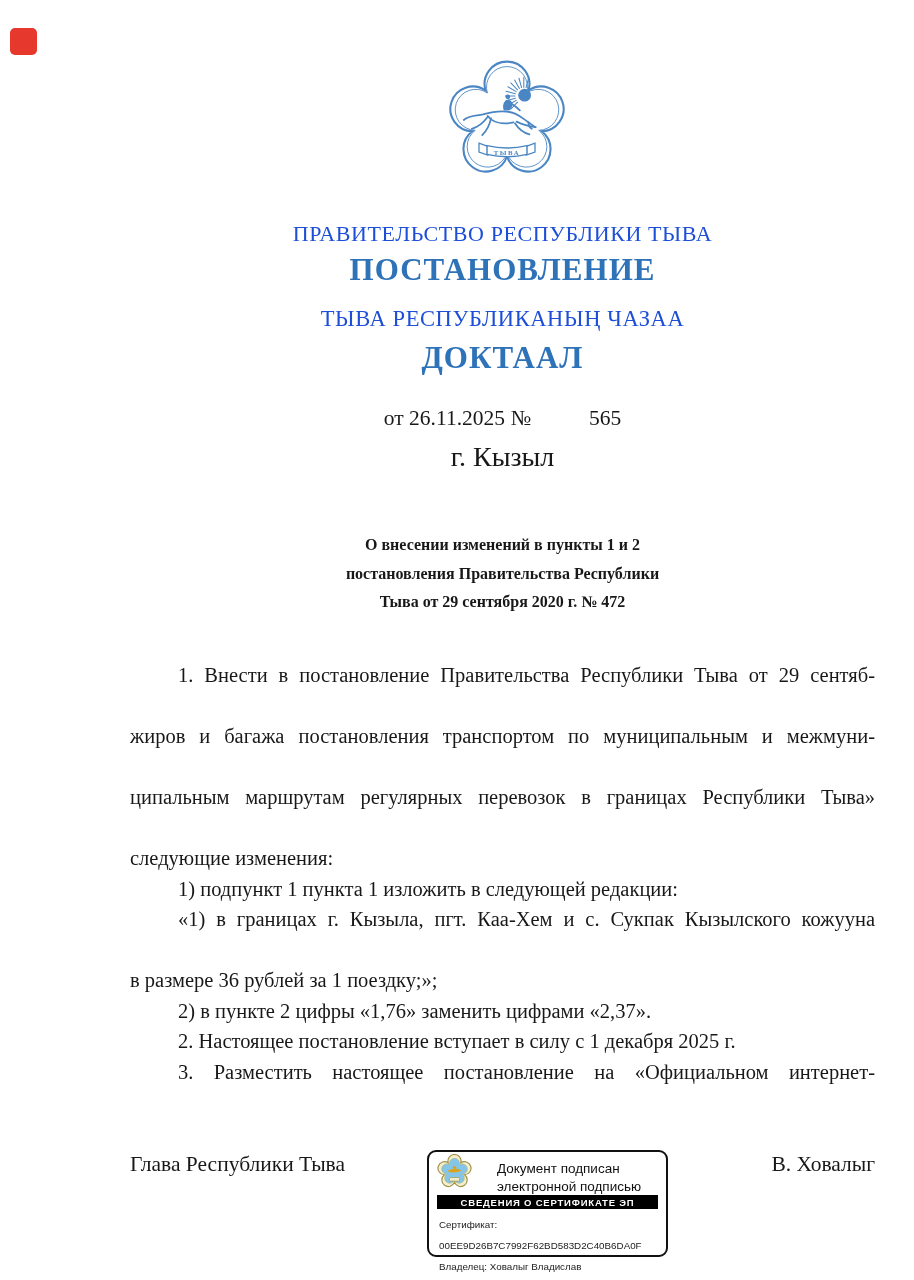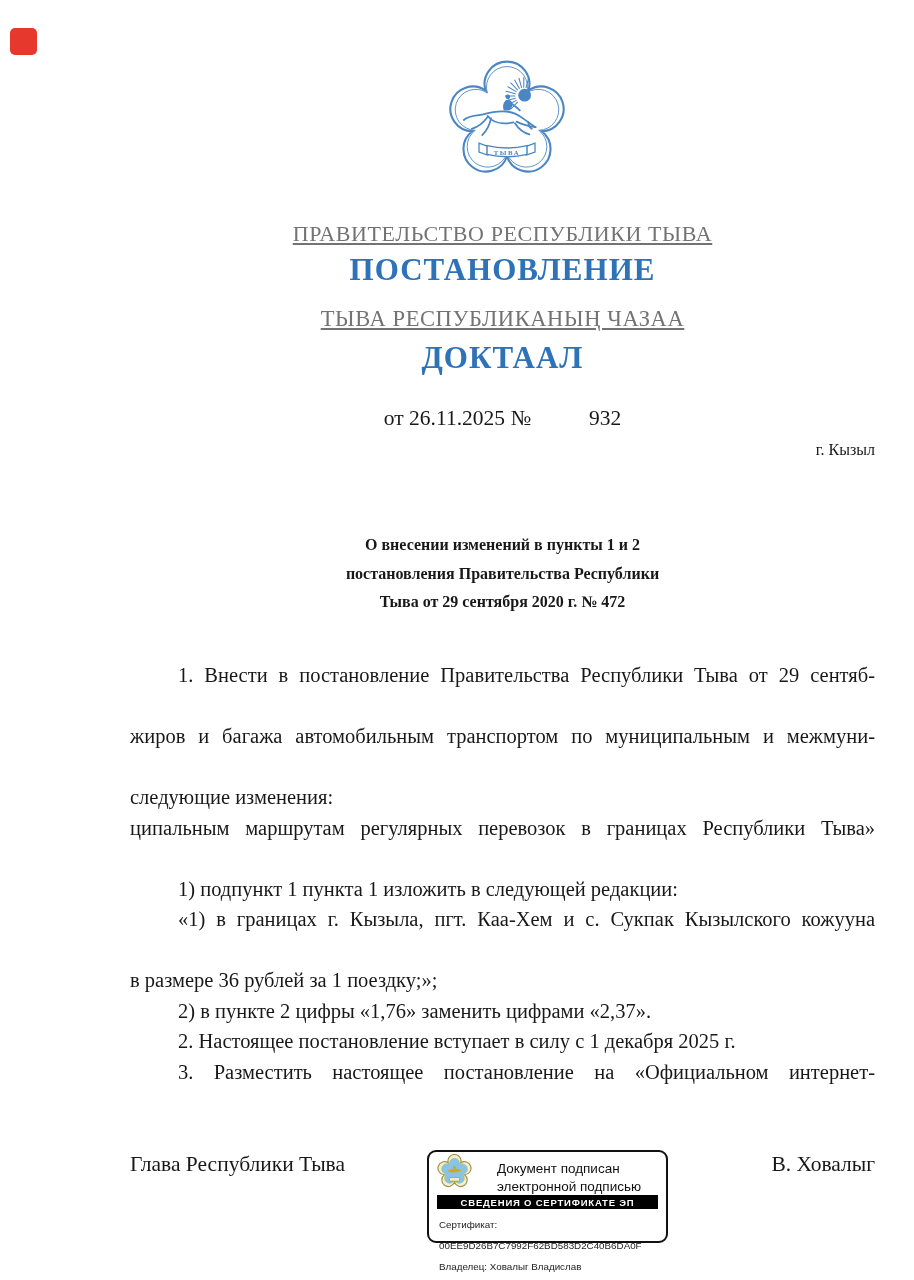--- a/index.html
+++ b/index.html
@@ -8,45 +8,45 @@
     background:#ffffff; overflow:hidden;
     font-family:"Liberation Serif","DejaVu Serif",serif; color:#181818;
   }
   .abs { position:absolute; }
   
   .red-icon { left:10px; top:28px; width:27px; height:27px; border-radius:5px; background:#e6382c; }
   
   .emblem { left:446px; top:60px; width:122px; height:120px; }
   
   .hdr { left:130px; width:745px; text-align:center; white-space:nowrap; }
-  .hdr-reg  { font-size:22px;   color:#737373; letter-spacing:0.6px;text-decoration:underline; }
+  .hdr-reg  { font-size:22px;   color:#1d4ed8; letter-spacing:0.6px; }
   .hdr-bold { font-size:31px;   color:#2e72b8; font-weight:bold; letter-spacing:1px; }
   .h1 { top:221px; }
   .h2 { top:252px; }
   .h3 { top:306px; font-size:22.5px; }
   .h4 { top:340px; }
   
   .date-row { left:130px; top:406px; width:745px; display:flex; justify-content:center;
               align-items:center; gap:58px; font-size:21.5px; }
-  .city { left:130px; top:441px; width:745px; text-align:right; font-size:16px; }
+  .city { left:130px; top:441px; width:745px; text-align:center; font-size:28px; }
   
   .doc-title { left:130px; top:531px; width:745px; text-align:center;
                font-weight:bold; font-size:16px; line-height:28.5px; }
   
   .body-text { left:130px; top:660px; width:745px; font-size:20.5px; line-height:30.5px; }
   .para { margin:0; }
   .para.gap { }
   .ln { text-align:justify; }
   .ln.j::after { content:""; display:inline-block; width:100%; height:0; }
   .ln.ind { text-indent:48px; }
   
   .sig-row { left:130px; top:1152px; width:745px; display:flex;
              justify-content:space-between; font-size:21.5px; }
   
-  .stamp { left:427px; top:1150px; width:241px; height:93px; background:#ffffff;
+  .stamp { left:427px; top:1150px; width:241px; height:107px; background:#ffffff;
            border:2.5px solid #111; border-radius:9px; box-sizing:border-box;
            font-family:"Liberation Sans","DejaVu Sans",sans-serif; }
   .stamp-emblem { left:8px; top:2px; width:35px; height:35px; }
   .stamp-title { left:68px; top:8px; font-size:13.5px; line-height:17.5px; color:#111; }
   .stamp-bar { left:8px; top:43px; width:221px; height:14px; background:#000; color:#fff;
                font-size:9.5px; font-weight:bold; letter-spacing:0.8px;
                display:flex; align-items:center; justify-content:center; }
   .stamp-lines { left:10px; top:62px; width:221px; font-size:9.8px; line-height:21px; color:#222; }
 </style>
 </head>
@@ -98,36 +98,36 @@
     <text x="0" y="43.5" text-anchor="middle" font-size="8.5" font-weight="bold" letter-spacing="2" fill="#4a86c4" font-family="Liberation Serif, serif">ТЫВА</text>
   </svg>
 
   <div class="abs hdr hdr-reg h1">ПРАВИТЕЛЬСТВО РЕСПУБЛИКИ ТЫВА</div>
   <div class="abs hdr hdr-bold h2">ПОСТАНОВЛЕНИЕ</div>
   <div class="abs hdr hdr-reg h3">ТЫВА РЕСПУБЛИКАНЫҢ ЧАЗАА</div>
   <div class="abs hdr hdr-bold h4">ДОКТААЛ</div>
 
   <div class="abs date-row">
     <span>от 26.11.2025 №</span>
-    <span>932</span>
+    <span>565</span>
   </div>
   <div class="abs city">г. Кызыл</div>
 
   <div class="abs doc-title">
     <div>О внесении изменений в пункты 1 и 2</div>
     <div>постановления Правительства Республики</div>
     <div>Тыва от 29 сентября 2020 г. № 472</div>
   </div>
 
   <div class="abs body-text">
     <div class="para gap">
       <div class="ln j ind">1. Внести в постановление Правительства Республики Тыва от 29 сентяб-</div>
-      <div class="ln j">жиров и багажа автомобильным транспортом по муниципальным и межмуни-</div>
+      <div class="ln j">жиров и багажа постановления транспортом по муниципальным и межмуни-</div>
+      <div class="ln j">ципальным маршрутам регулярных перевозок в границах Республики Тыва»</div>
       <div class="ln">следующие изменения:</div>
-      <div class="ln j">ципальным маршрутам регулярных перевозок в границах Республики Тыва»</div>
     </div>
     <div class="para">
       <div class="ln ind">1) подпункт 1 пункта 1 изложить в следующей редакции:</div>
     </div>
     <div class="para">
       <div class="ln j ind">«1) в границах г. Кызыла, пгт. Каа-Хем и с. Сукпак Кызылского кожууна</div>
       <div class="ln">в размере 36 рублей за 1 поездку;»;</div>
     </div>
     <div class="para">
       <div class="ln ind">2) в пункте 2 цифры «1,76» заменить цифрами «2,37».</div>

